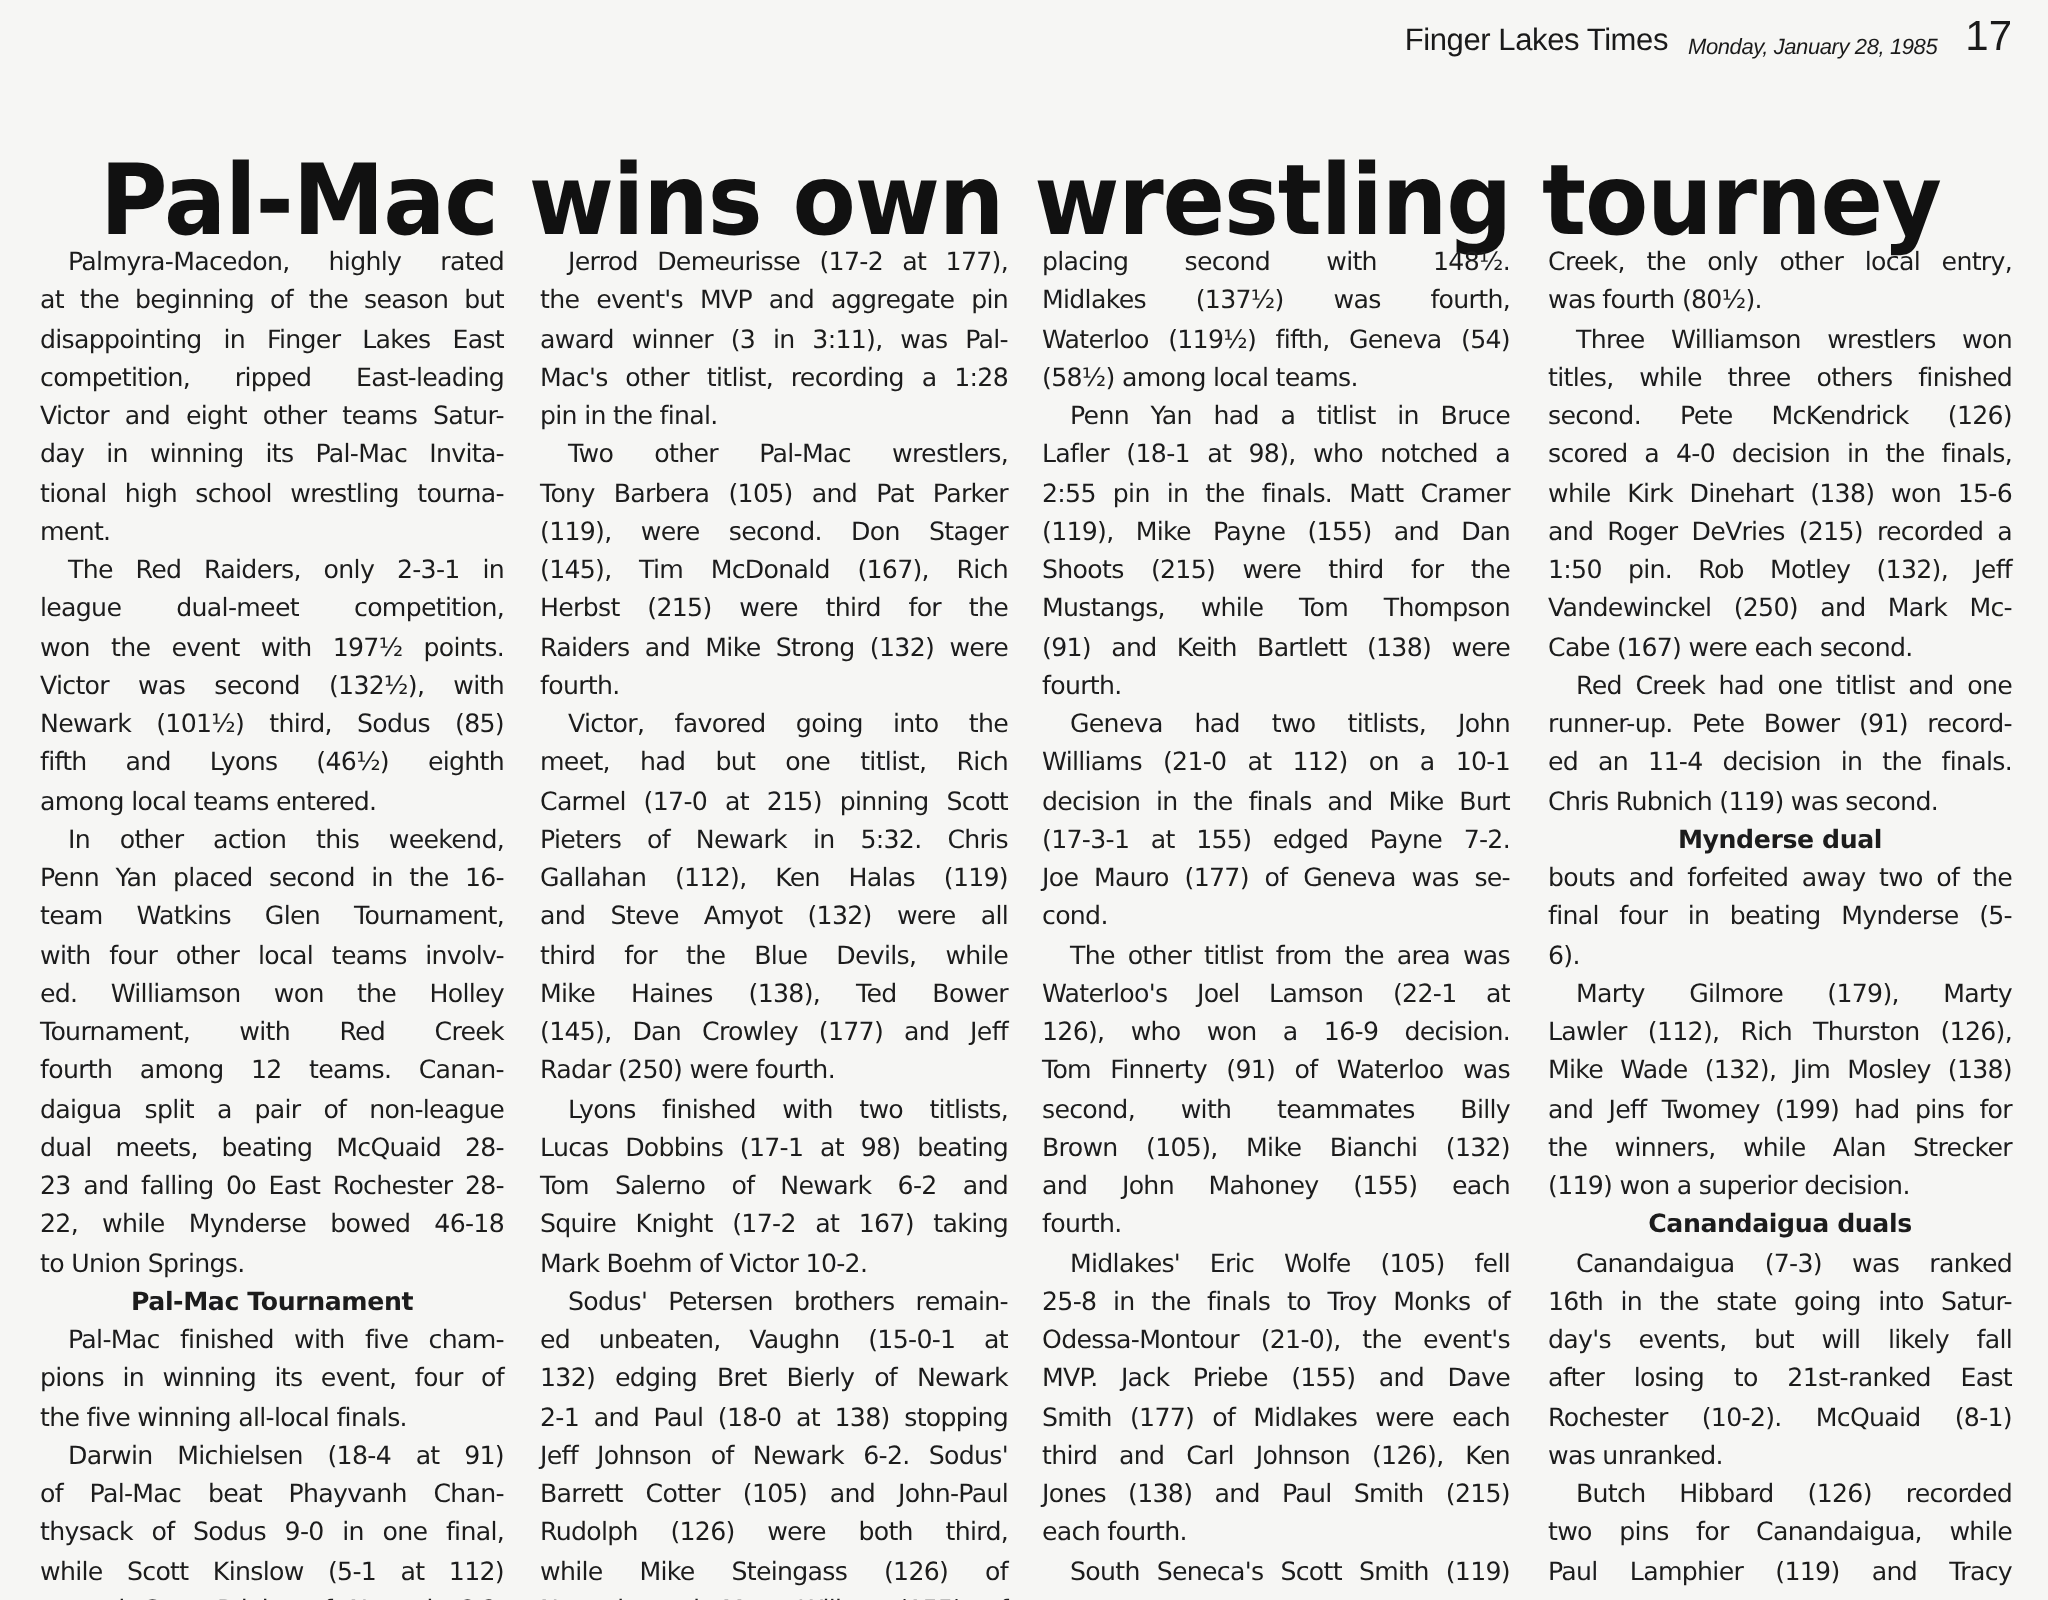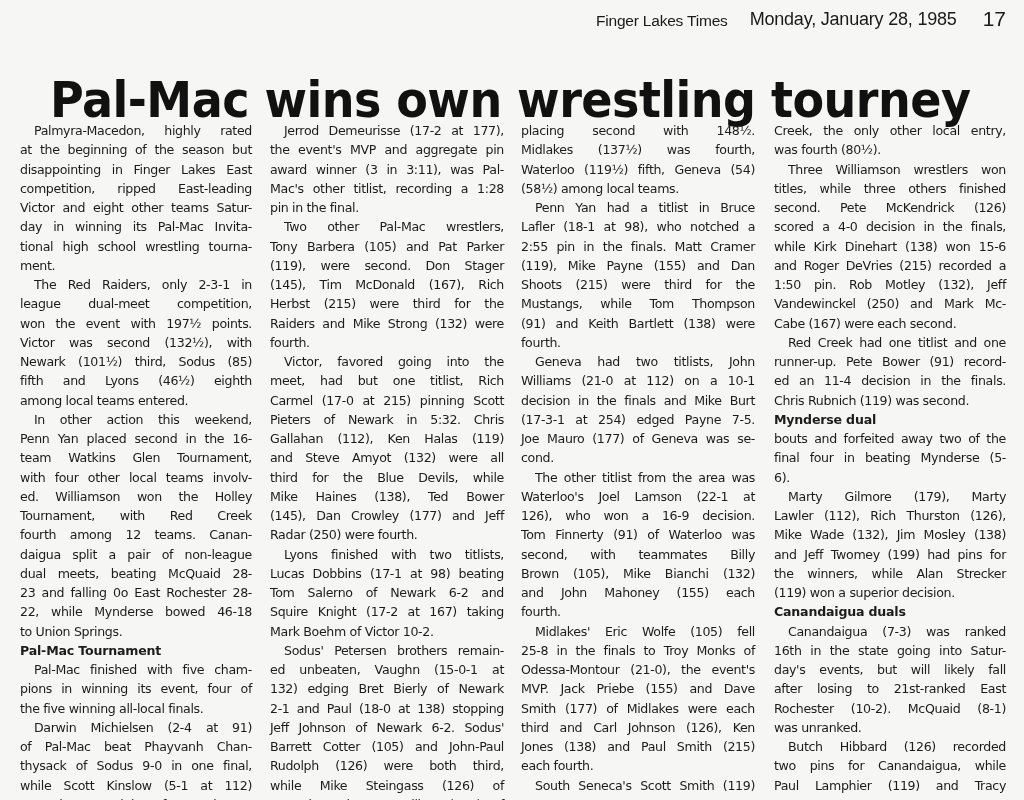--- a/index.html
+++ b/index.html
@@ -5,44 +5,44 @@
   html, body { margin: 0; padding: 0; }
   body {
     width: 1024px; height: 800px; overflow: hidden;
     background: #f6f6f4;
     color: #1a1a1a;
     font-family: "DejaVu Sans", sans-serif;
     position: relative;
   }
   .masthead {
     position: absolute; top: 4px; right: 18px; height: 30px;
-    display: flex; align-items: flex-end; gap: 22px;
+    display: flex; align-items: flex-end; gap: 10px;
     font-family: "Liberation Sans", sans-serif;
   }
   .masthead .paper { font-size: 15.5px; letter-spacing: -0.2px; padding-bottom: 4px; }
-  .masthead .date { font-size: 18px; letter-spacing: -0.2px; padding-bottom: 4px; }
+  .masthead .date { font-size: 11px; letter-spacing: -0.2px; padding-bottom: 4px; font-style: italic; }
   .masthead .page { font-size: 21px; line-height: 27px; padding-bottom: 2px; margin-left: 4px; }
   .headline {
     position: absolute; top: 38px; left: 50px; width: 930px;
     font-family: "DejaVu Sans", sans-serif; font-weight: bold;
     font-size: 49px; line-height: 60px; letter-spacing: -0.6px;
     color: #111; white-space: nowrap;
     transform: scaleX(1.0); transform-origin: left;
   }
   .columns { position: absolute; top: 121px; left: 0; width: 836px; height: 679px; }
   .col {
     position: absolute; top: 0; width: 232px;
     font-family: "DejaVu Sans", sans-serif;
     font-size: 12.6px; line-height: 19.25px;
     letter-spacing: -0.35px; color: #1c1c1c;
   }
   .col .line { display: block; white-space: nowrap; text-align: justify; text-align-last: justify; height: 19.25px; overflow: visible; }
   .col .line.last { text-align-last: left; }
   .col .line.indent { padding-left: 14px; }
-  .col .sub { display: block; text-align: left; font-weight: bold; height: 19.25px; letter-spacing: -0.2px; }
+  .col .sub { display: block; text-align: center; font-weight: bold; height: 19.25px; letter-spacing: -0.2px; }
   #col1 { left: 20px; width: 232px; }
   #col2 { left: 270px; width: 234px; }
   #col3 { left: 521px; width: 234px; }
   #col4 { left: 774px; width: 232px; }
 </style>
 </head>
 <body>
 
 <div class="masthead">
   <span class="paper">Finger Lakes Times</span>
@@ -78,21 +78,21 @@
       <span class="line">fourth among 12 teams. Canan-</span>
       <span class="line">daigua split a pair of non-league</span>
       <span class="line">dual meets, beating McQuaid 28-</span>
       <span class="line">23 and falling 0o East Rochester 28-</span>
       <span class="line">22, while Mynderse bowed 46-18</span>
       <span class="line last">to Union Springs.</span>
       <span class="sub">Pal-Mac Tournament</span>
       <span class="line indent">Pal-Mac finished with five cham-</span>
       <span class="line">pions in winning its event, four of</span>
       <span class="line last">the five winning all-local finals.</span>
-      <span class="line indent">Darwin Michielsen (2-4 at 91)</span>
+      <span class="line indent">Darwin Michielsen (18-4 at 91)</span>
       <span class="line">of Pal-Mac beat Phayvanh Chan-</span>
       <span class="line">thysack of Sodus 9-0 in one final,</span>
       <span class="line">while Scott Kinslow (5-1 at 112)</span>
       <span class="line">topped Greg Priebe of Newark 6-2,</span>
     </div>
   <div class="col" id="col2">
       <span class="line indent">Jerrod Demeurisse (17-2 at 177),</span>
       <span class="line">the event's MVP and aggregate pin</span>
       <span class="line">award winner (3 in 3:11), was Pal-</span>
       <span class="line">Mac's other titlist, recording a 1:28</span>
@@ -138,21 +138,21 @@
       <span class="line">Lafler (18-1 at 98), who notched a</span>
       <span class="line">2:55 pin in the finals. Matt Cramer</span>
       <span class="line">(119), Mike Payne (155) and Dan</span>
       <span class="line">Shoots (215) were third for the</span>
       <span class="line">Mustangs, while Tom Thompson</span>
       <span class="line">(91) and Keith Bartlett (138) were</span>
       <span class="line last">fourth.</span>
       <span class="line indent">Geneva had two titlists, John</span>
       <span class="line">Williams (21-0 at 112) on a 10-1</span>
       <span class="line">decision in the finals and Mike Burt</span>
-      <span class="line">(17-3-1 at 254) edged Payne 7-5.</span>
+      <span class="line">(17-3-1 at 155) edged Payne 7-2.</span>
       <span class="line">Joe Mauro (177) of Geneva was se-</span>
       <span class="line last">cond.</span>
       <span class="line indent">The other titlist from the area was</span>
       <span class="line">Waterloo's Joel Lamson (22-1 at</span>
       <span class="line">126), who won a 16-9 decision.</span>
       <span class="line">Tom Finnerty (91) of Waterloo was</span>
       <span class="line">second, with teammates Billy</span>
       <span class="line">Brown (105), Mike Bianchi (132)</span>
       <span class="line">and John Mahoney (155) each</span>
       <span class="line last">fourth.</span>

